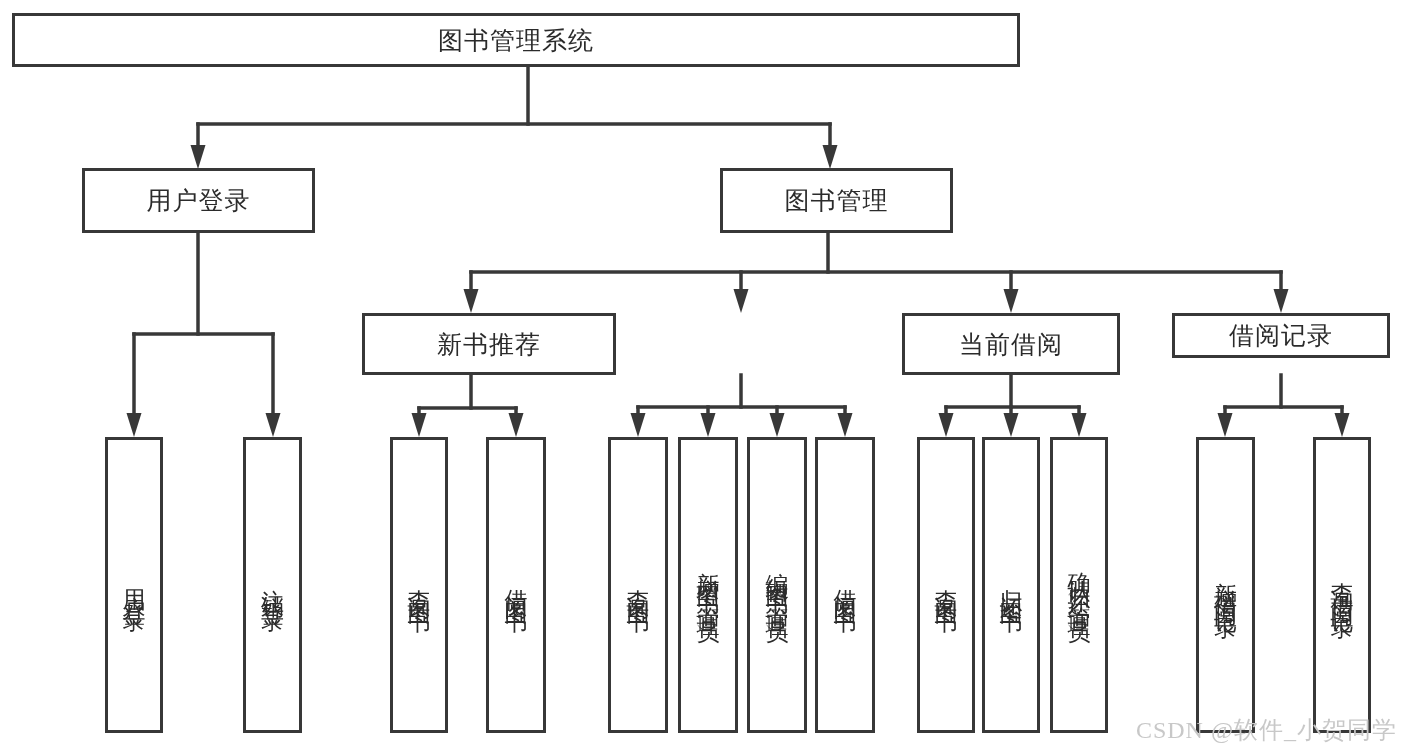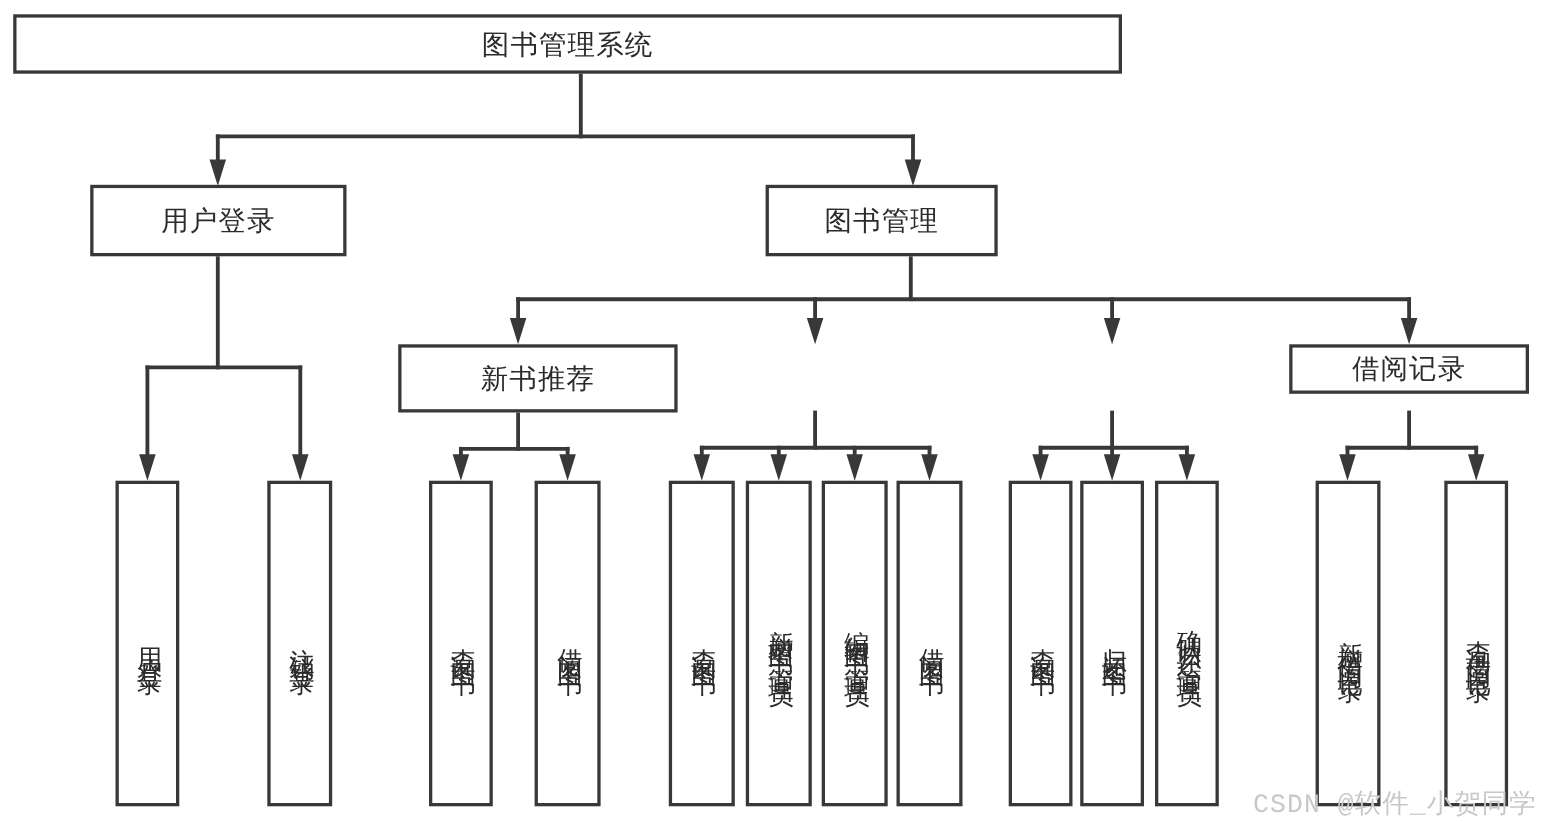--- a/index.html
+++ b/index.html
@@ -1,36 +1,36 @@
 <!DOCTYPE html>
 <html><head>
 <meta charset="utf-8">
 <style>
   html,body{margin:0;padding:0;background:#ffffff;}
   .canvas{
     position:relative;width:1405px;height:747px;background:#ffffff;overflow:hidden;
-    font-family:Liberation Mono, monospace;
+    font-family:Liberation Serif, serif;
   }
   .wires{position:absolute;left:0;top:0;width:1405px;height:747px;pointer-events:none;}
   .wires line{stroke:#383838;stroke-width:3.5;stroke-linecap:square;}
   .wires polygon{fill:#383838;stroke:none;}
   .node{
     position:absolute;background:#ffffff;border:3px solid #383838;box-sizing:border-box;
     display:flex;align-items:center;justify-content:center;color:#2b2b2b;
   }
   .node.h{font-size:25px;letter-spacing:1px;white-space:nowrap;}
   .leaf{top:437px;height:296px;}
   .vtext{
     writing-mode:vertical-rl;text-orientation:mixed;
     font-size:23px;letter-spacing:7px;line-height:1;color:#2b2b2b;
   }
   
   #n-root{left:12px;top:13px;width:1008px;height:54px;}
   #n-l2-0{left:82px;top:168px;width:233px;height:65px;}
-  #n-l2-1{left:696px;top:168px;width:211px;height:65px;}
+  #n-l2-1{left:720px;top:168px;width:233px;height:65px;}
   #n-l3-0{left:362px;top:313px;width:254px;height:62px;}
   #n-l3-1{left:632px;top:313px;width:218px;height:62px;}
   #n-l3-2{left:902px;top:313px;width:218px;height:62px;}
   #n-l3-3{left:1172px;top:313px;width:218px;height:45px;}
   #n-b1{left:105px;width:58px;}
   #n-b2{left:243px;width:59px;}
   #n-d1{left:390px;width:58px;}
   #n-d2{left:486px;width:60px;}
   #n-e1{left:608px;width:60px;}
   #n-e2{left:678px;width:60px;}
@@ -119,20 +119,21 @@
       <polygon points="1334.5,413 1349.5,413 1342,437"></polygon>
     </g>
   </svg>
 
   <div id="n-root" class="node h">图书管理系统</div>
 
   <div id="n-l2-0" class="node h">用户登录</div>
   <div id="n-l2-1" class="node h">图书管理</div>
 
   <div id="n-l3-0" class="node h">新书推荐</div>
+  <div id="n-l3-2" class="node h">当前借阅</div>
   <div id="n-l3-3" class="node h">借阅记录</div>
 
   <div id="n-b1" class="node leaf">
     <span class="vtext">用户登录</span>
   </div>
   <div id="n-b2" class="node leaf">
     <span class="vtext">注销登录</span>
   </div>
 
   <div id="n-d1" class="node leaf">

